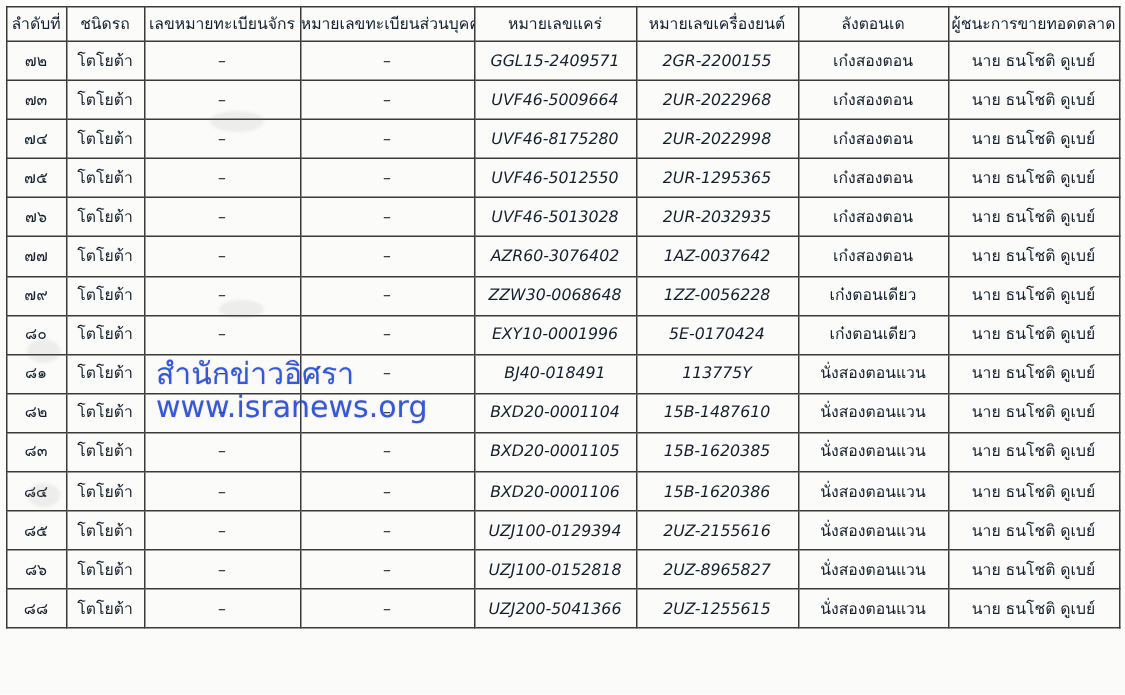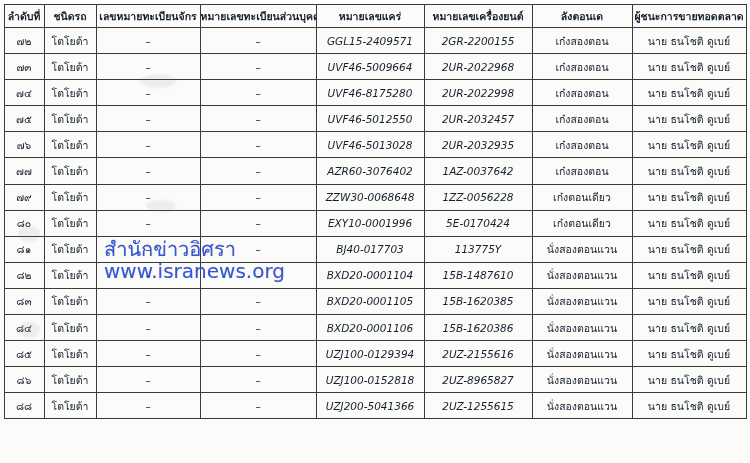--- a/index.html
+++ b/index.html
@@ -34,21 +34,21 @@
     text-align: center;
     vertical-align: middle;
     padding: 0;
     height: 25.1px;
     line-height: 1.15;
     white-space: nowrap;
     overflow: hidden;
   }
   table.reg thead th {
     height: 22px;
-    font-weight: bold;
+    font-weight: normal;
     font-size: 10.5px;
     letter-spacing: 0px;
   }
   
   col.c0 { width: 40px; }
   col.c1 { width: 52px; }
   col.c2 { width: 104px; }
   col.c3 { width: 116px; }
   col.c4 { width: 108px; }
   col.c5 { width: 108px; }
@@ -151,21 +151,21 @@
         <td class="num">2UR-2022998</td>
         <td>เก๋งสองตอน</td>
         <td>นาย ธนโชติ ดูเบย์</td>
       </tr>
       <tr>
         <td class="seq">๗๕</td>
         <td>โตโยต้า</td>
         <td class="dash">–</td>
         <td class="dash">–</td>
         <td class="num">UVF46-5012550</td>
-        <td class="num">2UR-2032457</td>
+        <td class="num">2UR-1295365</td>
         <td>เก๋งสองตอน</td>
         <td>นาย ธนโชติ ดูเบย์</td>
       </tr>
       <tr>
         <td class="seq">๗๖</td>
         <td>โตโยต้า</td>
         <td class="dash">–</td>
         <td class="dash">–</td>
         <td class="num">UVF46-5013028</td>
         <td class="num">2UR-2032935</td>
@@ -200,21 +200,21 @@
         <td class="num">EXY10-0001996</td>
         <td class="num">5E-0170424</td>
         <td>เก๋งตอนเดียว</td>
         <td>นาย ธนโชติ ดูเบย์</td>
       </tr>
       <tr>
         <td class="seq">๘๑</td>
         <td>โตโยต้า</td>
         <td class="dash">–</td>
         <td class="dash">–</td>
-        <td class="num">BJ40-017703</td>
+        <td class="num">BJ40-018491</td>
         <td class="num">113775Y</td>
         <td>นั่งสองตอนแวน</td>
         <td>นาย ธนโชติ ดูเบย์</td>
       </tr>
       <tr>
         <td class="seq">๘๒</td>
         <td>โตโยต้า</td>
         <td class="dash">–</td>
         <td class="dash">–</td>
         <td class="num">BXD20-0001104</td>

